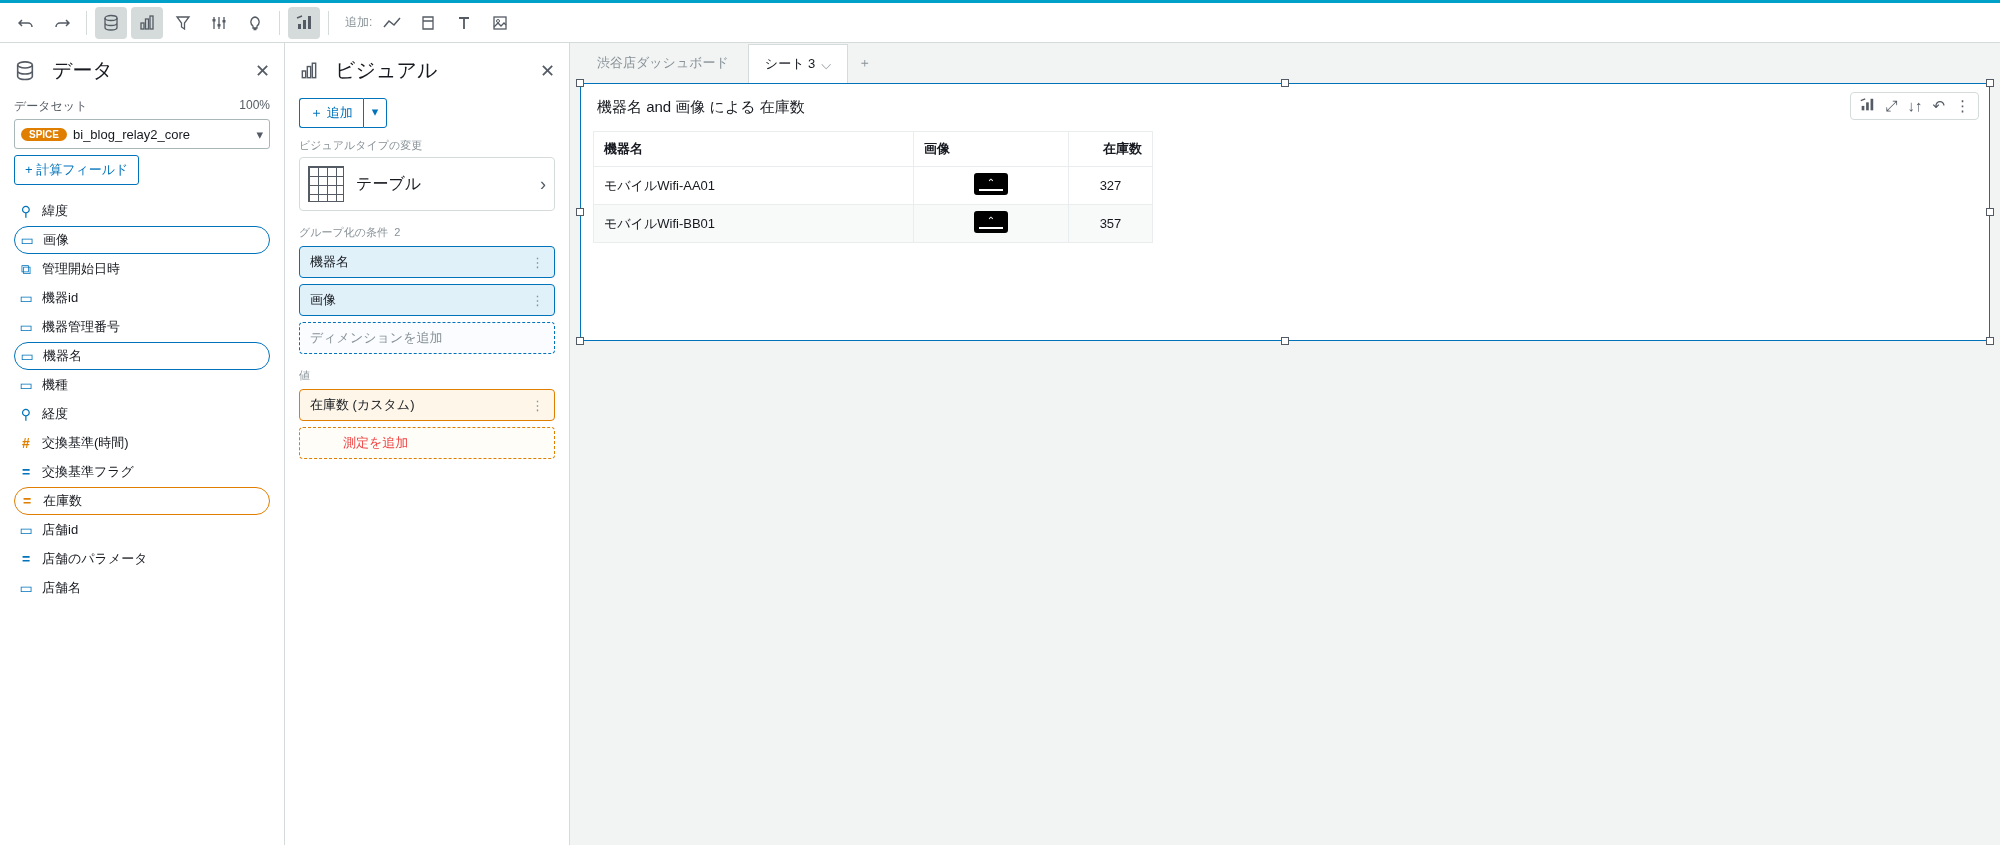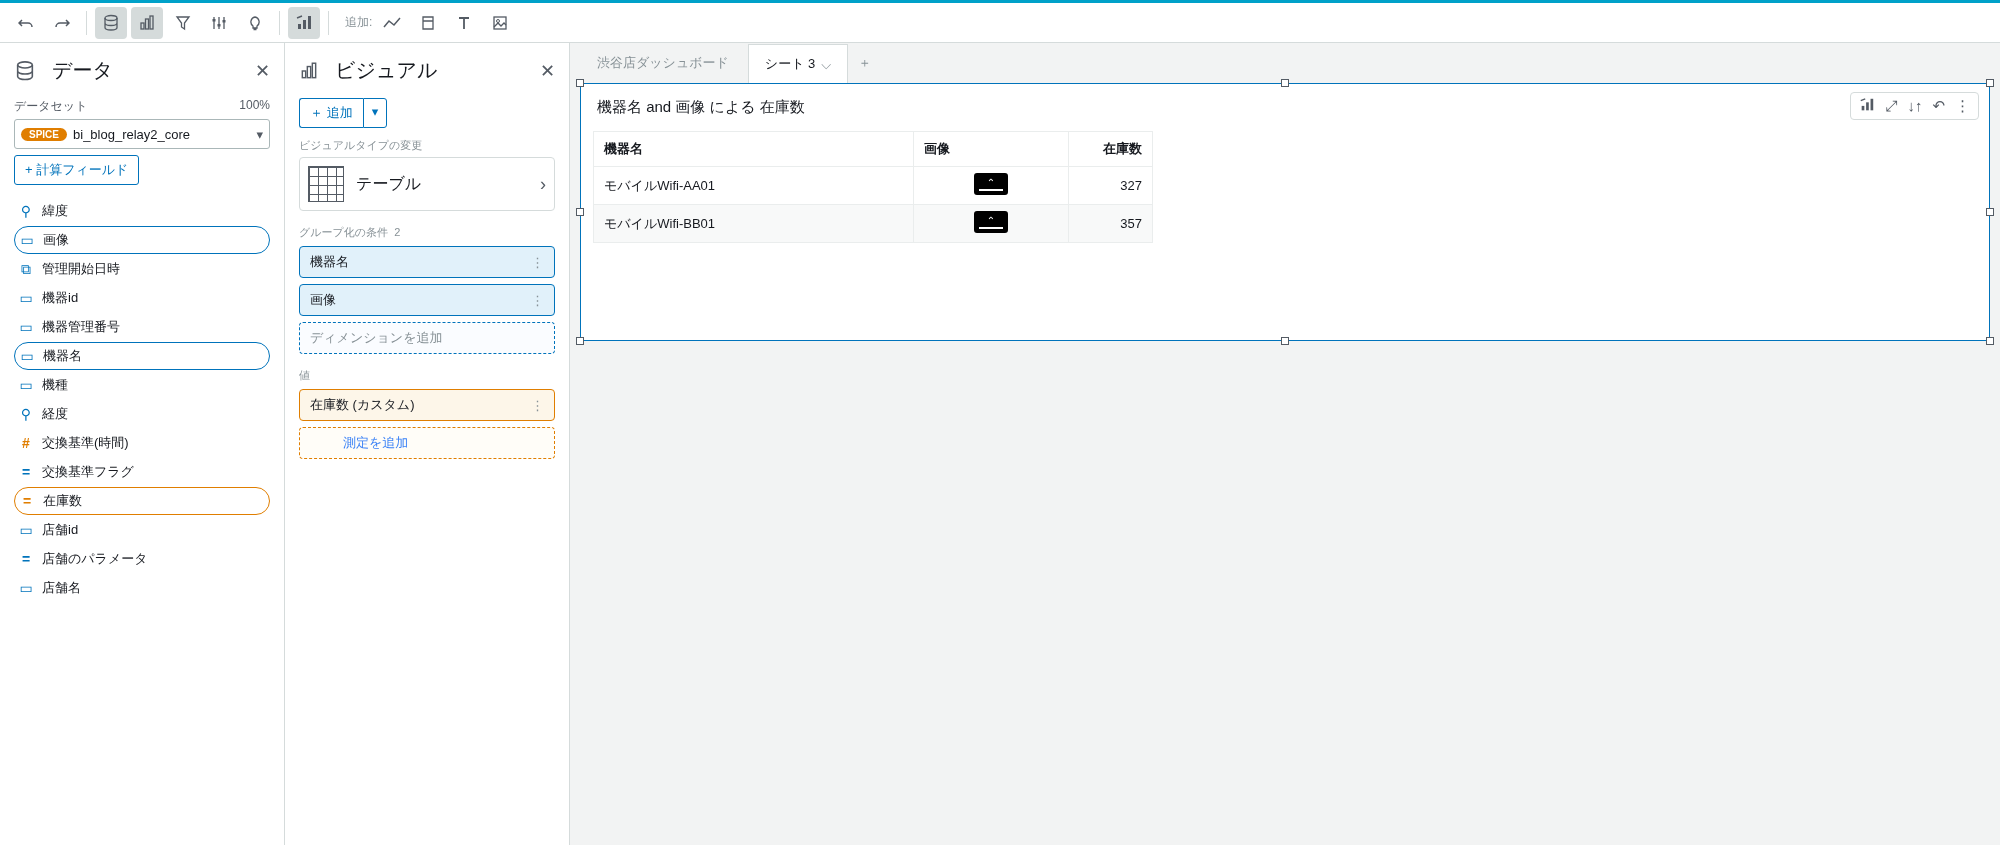--- a/index.html
+++ b/index.html
@@ -40,21 +40,21 @@
 .vistype { display: flex; align-items: center; gap: 12px; border: 1px solid #d5dbdb; border-radius: 4px; padding: 8px; cursor: pointer; }
 .table-icon { width: 36px; height: 36px; border: 1px solid #545b64; position: relative; background: linear-gradient(#545b64 1px, transparent 1px) 0 0/100% 9px, linear-gradient(90deg, #545b64 1px, transparent 1px) 0 0/9px 100%; }
 .vistype .chev { margin-left: auto; color: #545b64; font-size: 18px; }
 .group-sec { margin-top: 14px; }
 .group-sec-h { color: #879196; font-size: 11px; margin-bottom: 6px; }
 .pill { border-radius: 4px; padding: 6px 10px; margin-bottom: 6px; display: flex; align-items: center; cursor: pointer; position: relative; }
 .pill .dots { margin-left: auto; color: #879196; cursor: pointer; }
 .pill.dim { background: #e1f1fa; border: 1px solid #0073bb; }
 .pill.dim-empty { border: 1.5px dashed #0073bb; color: #879196; background: #fafcff; }
 .pill.meas { background: #fdf6e9; border: 1px solid #e07e00; }
-.pill.meas-empty { border: 1.5px dashed #e07e00; color: #3b82f6; background: #fffdf8; padding-left: 43px; }
+.pill.meas-empty { border: 1.5px dashed #e07e00; color: #ef4444; background: #fffdf8; padding-left: 43px; }
 .canvas { flex: 1; background: #f2f3f3; overflow: auto; }
 .tabs { display: flex; align-items: center; height: 40px; padding: 0 10px; gap: 2px; }
 .tab { padding: 10px 16px; color: #879196; cursor: pointer; border: 1px solid transparent; }
 .tab.active { background: #fff; border: 1px solid #d5dbdb; border-bottom: none; color: #16191f; display: flex; align-items: flex-end; gap: 6px; }
 .tab-add { color: #879196; cursor: pointer; padding: 8px; }
 .vis-frame { margin: 0 10px; background: #fff; border: 1px solid #0073bb; border-radius: 2px; position: relative; }
 .handle { width: 8px; height: 8px; background: #fff; border: 1px solid #545b64; position: absolute; }
 .h-n { top: -5px; left: 50%; transform: translateX(-50%); }
 .h-s { bottom: -5px; left: 50%; transform: translateX(-50%); }
 .h-w { left: -5px; top: 50%; transform: translateY(-50%); }
@@ -64,21 +64,21 @@
 .h-sw { bottom: -5px; left: -5px; }
 .h-se { bottom: -5px; right: -5px; }
 .vis-toolbar { position: absolute; top: 8px; right: 10px; display: flex; gap: 10px; border: 1px solid #d5dbdb; border-radius: 4px; padding: 4px 8px; background: #fff; }
 .vis-tb-btn { color: #545b64; cursor: pointer; font-size: 15px; }
 .vis-title { padding: 14px 16px; font-size: 15px; }
 .tbl { width: 560px; border-collapse: collapse; margin: 0 12px 16px; }
 .tbl th { text-align: left; font-weight: 700; padding: 8px 10px; border: 1px solid #eaeded; background: #fff; }
 .tbl th.num-col { text-align: right; }
 .tbl td { padding: 6px 10px; border: 1px solid #eaeded; }
 .tbl tr:nth-child(even) td { background: #f8f9f9; }
-.tbl td.num-col { text-align: right; }
+.tbl td.num-col { text-align: center; }
 .tbl td.img-col { text-align: center; }
 .wifi-icon { display: inline-block; width: 34px; height: 22px; border: 2px solid #000; border-radius: 3px; background: #fff; position: relative; }
 .wifi-icon.dark { background: #000; }
 .wifi-icon .wave { position: absolute; top: 3px; left: 50%; transform: translateX(-50%); font-size: 10px; line-height: 1; }
 .wifi-icon.dark .wave { color: #fff; }
 .wifi-icon .bar { position: absolute; bottom: 2px; left: 3px; right: 3px; height: 2px; background: #000; }
 .wifi-icon.dark .bar { background: #fff; }
 svg { display: block; }
 </style>
 </head>

